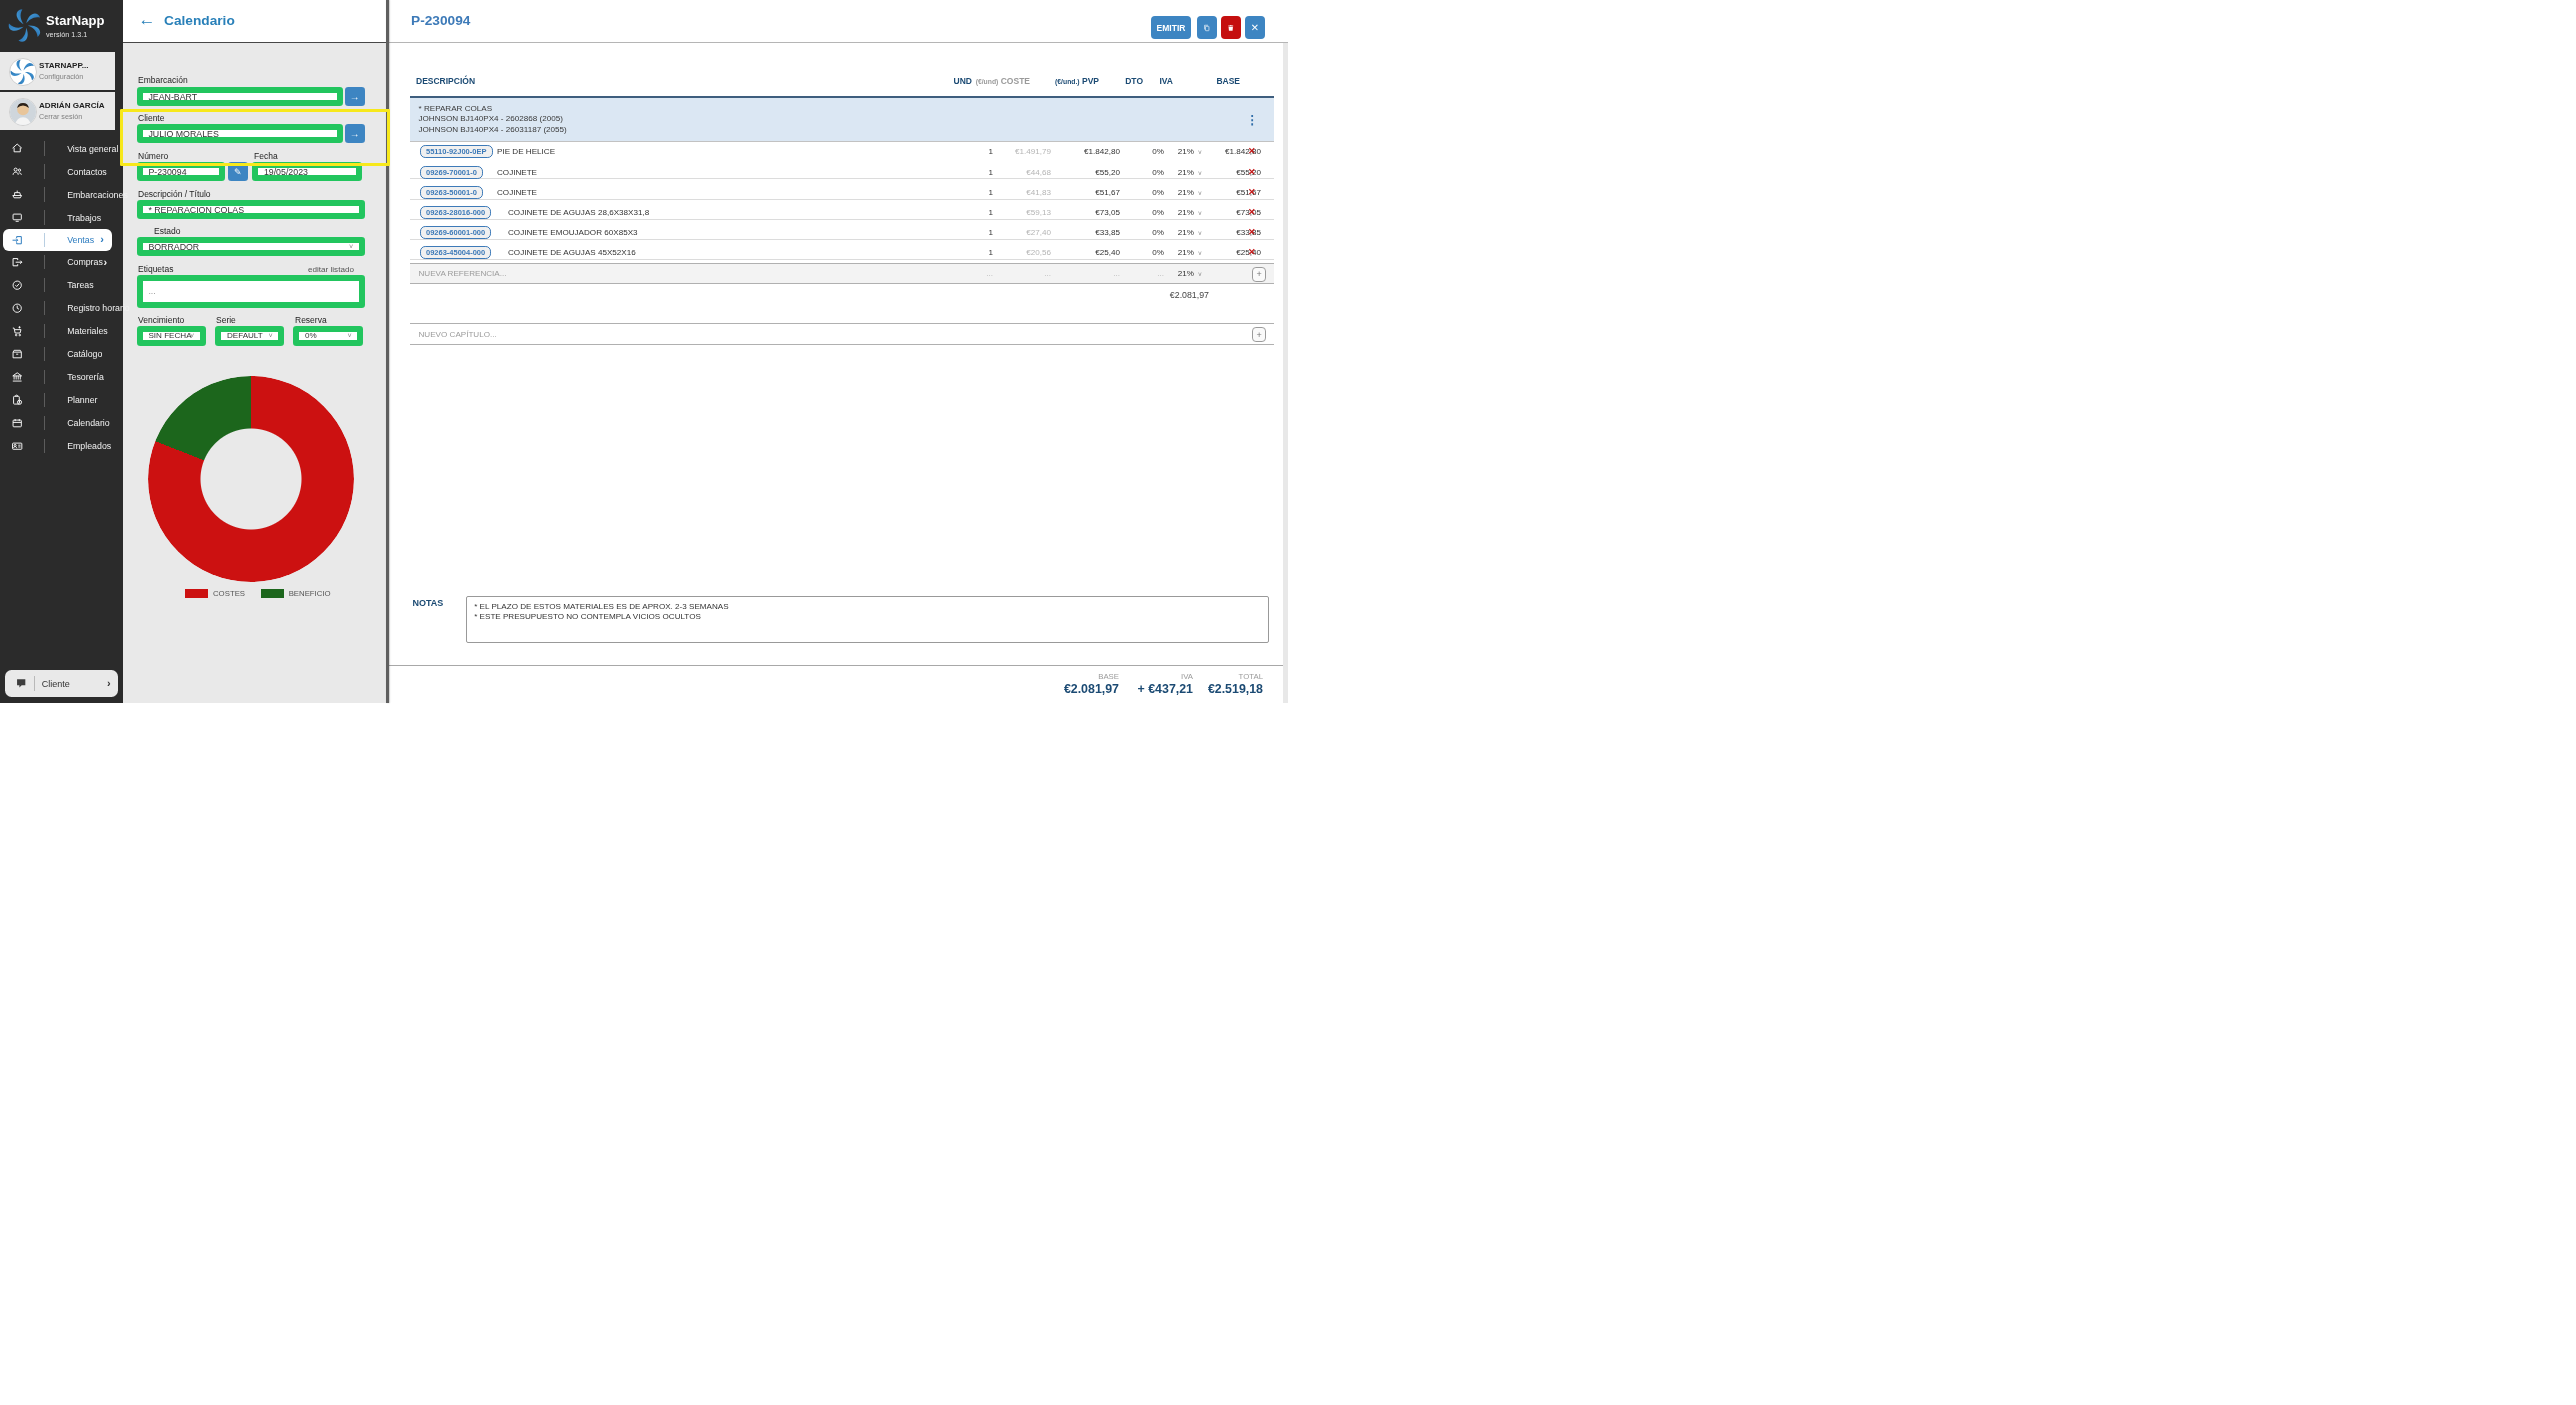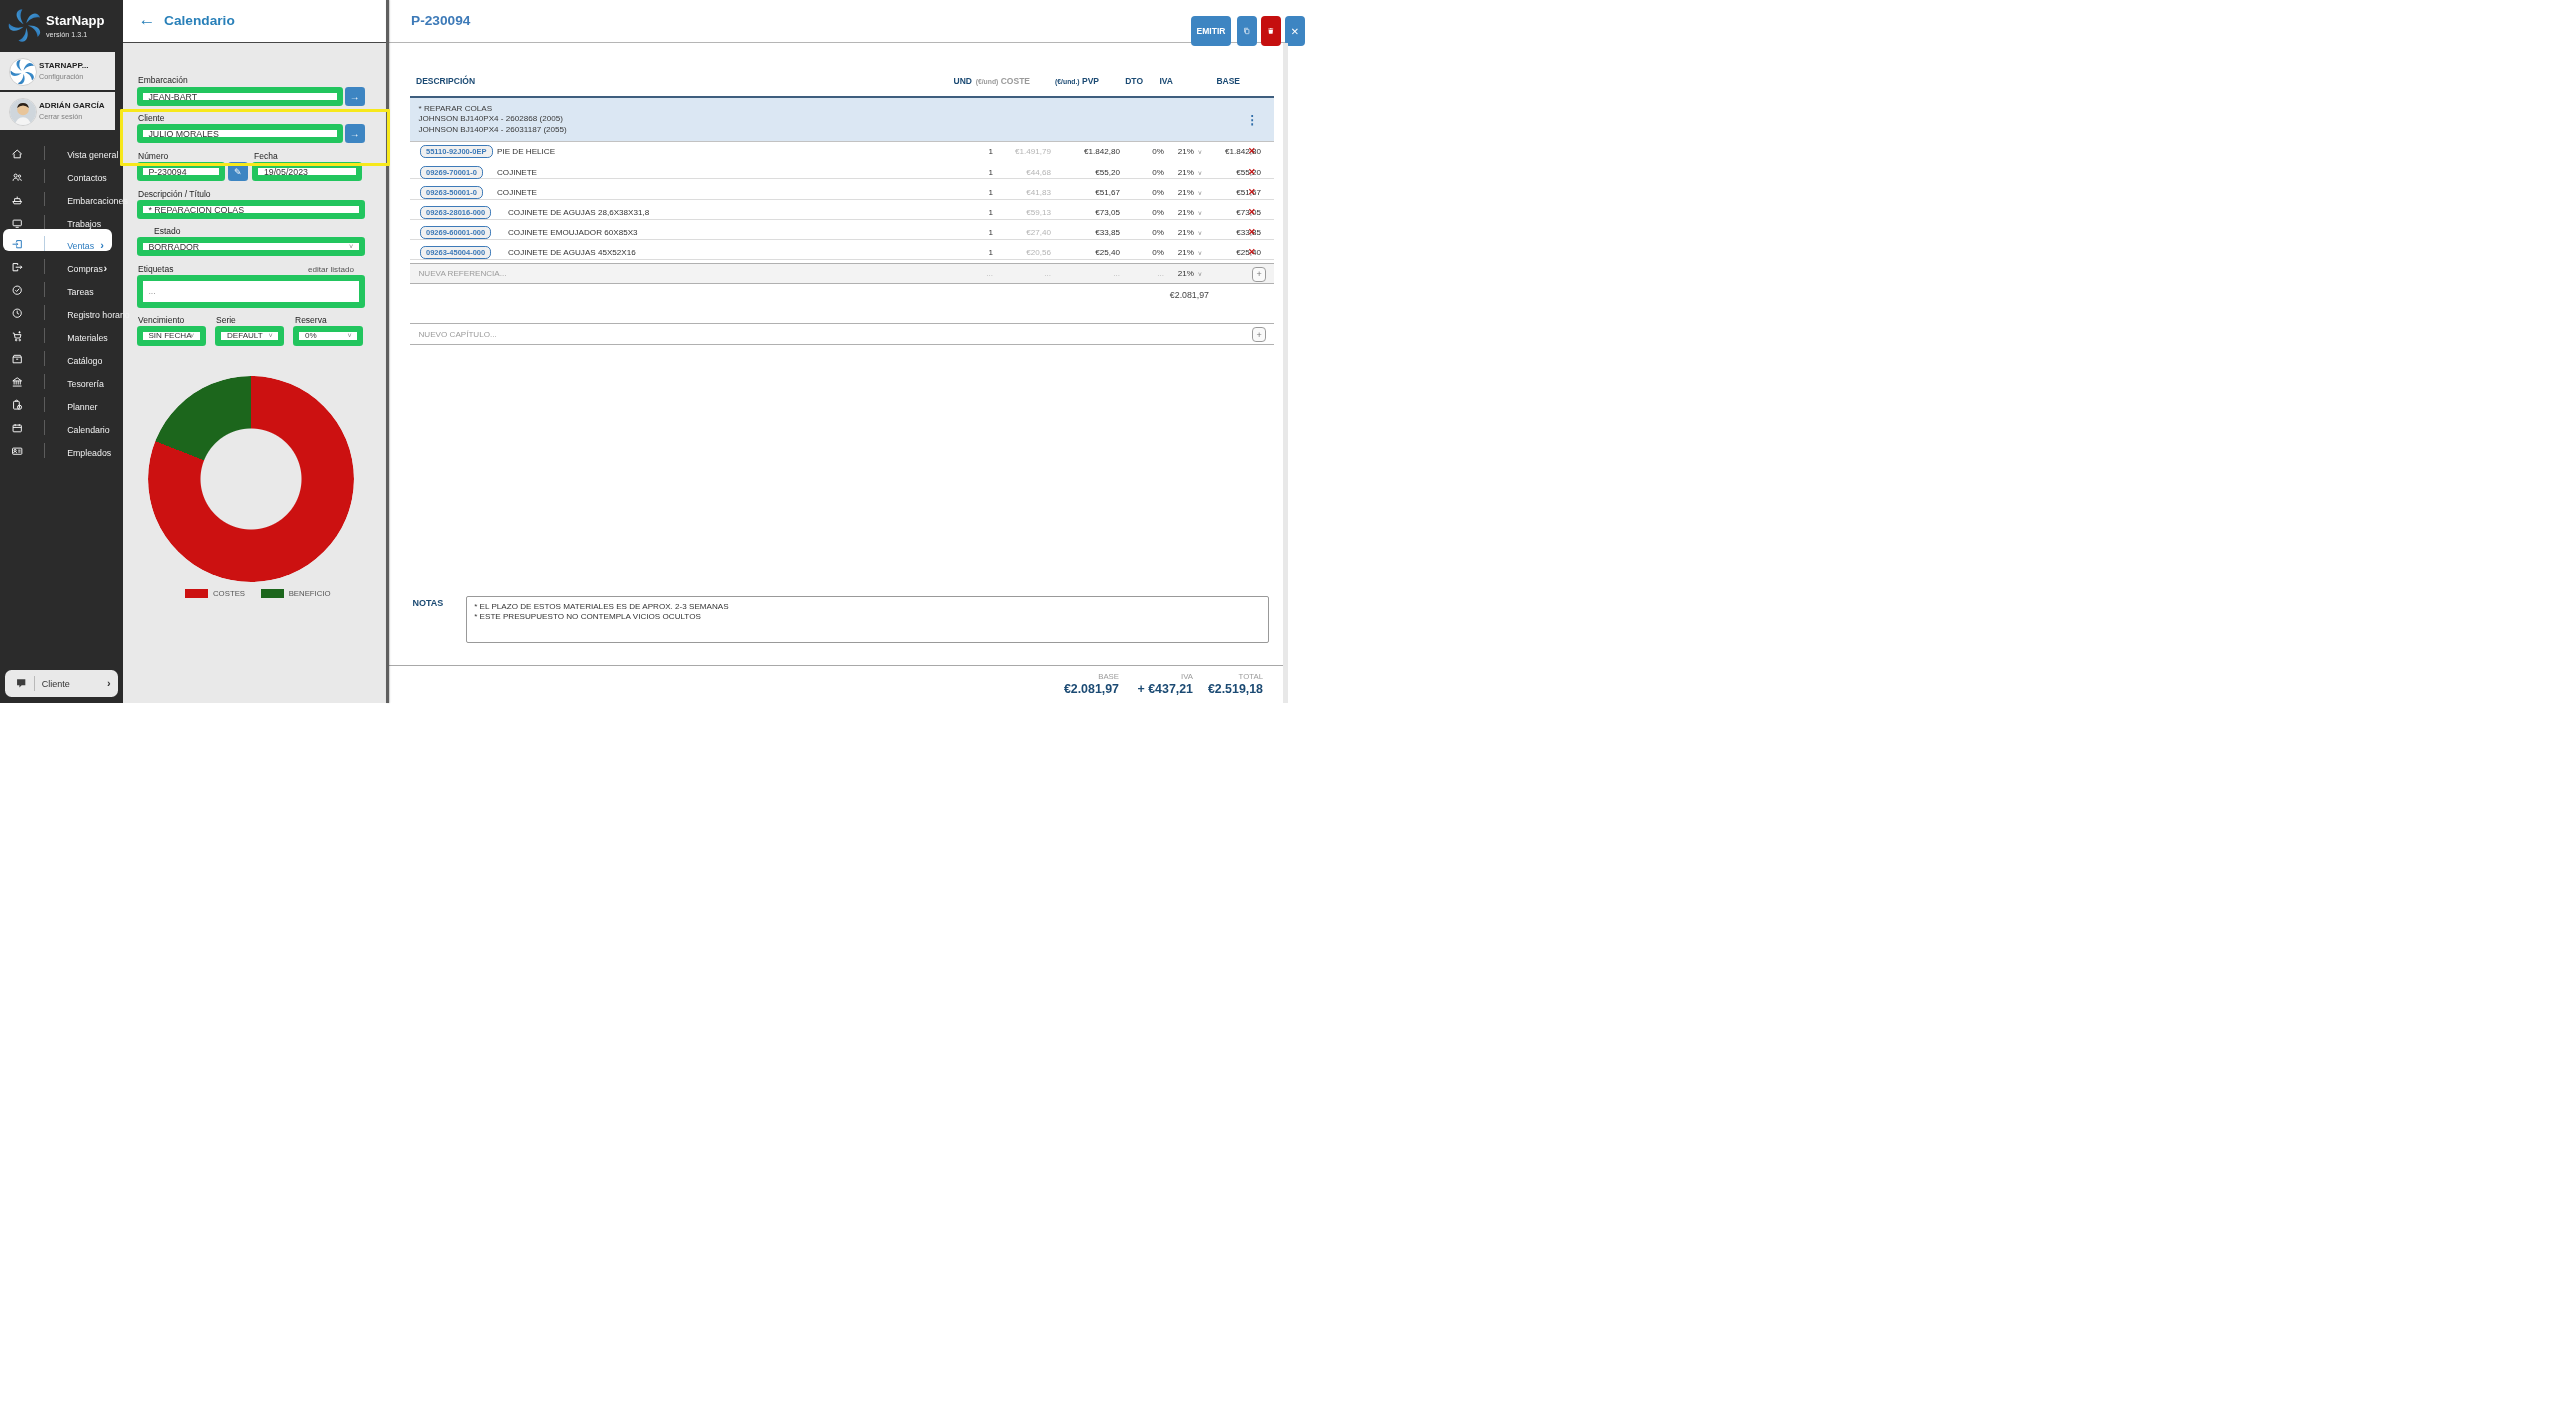--- a/index.html
+++ b/index.html
@@ -8,21 +8,21 @@
   
   .sidebar{position:absolute;left:0;top:0;width:115px;height:703px;background:#2b2b2b;z-index:5;padding-left:8px;}
   .logo-row{position:absolute;top:0;left:0;width:115px;height:51px;}
   .logo-title{position:absolute;left:46px;top:13px;color:#fff;font-size:13px;font-weight:bold;letter-spacing:0.1px;}
   .logo-ver{position:absolute;left:46px;top:30px;color:#e2e2e2;font-size:7.2px;}
   .prow{position:absolute;left:0;width:115px;height:38px;background:#e9e9e9;}
   .prow .pname{position:absolute;left:39px;top:8.5px;font-size:8.1px;font-weight:bold;color:#222;}
   .prow .psub{position:absolute;left:39px;top:20px;font-size:7.2px;color:#808080;}
   .avatar{position:absolute;left:8.5px;top:5.9px;width:26px;height:26px;border-radius:50%;background:#fff;overflow:hidden;border:0.7px solid #cfcfcf;}
   .menu{position:absolute;top:137px;left:0;width:115px;}
-  .mi{height:23px;display:flex;align-items:flex-end;color:#f2f2f2;font-size:8.8px;position:relative;gap:15px;}
+  .mi{height:23px;display:flex;align-items:center;color:#f2f2f2;font-size:8.8px;position:relative;gap:15px;}
   .mico{width:19.5px;margin-left:7.2px;display:flex;justify-content:center;align-items:center;flex:none;}
   .msep{width:0.7px;height:14.3px;background:#5c5c5c;margin:0 7.2px 0 2.6px;flex:none;}
   .mlab{white-space:nowrap;}
   .mi.active{background:#fff;border-radius:5.9px;margin:0 3.3px;color:#2b7bbf;height:21.5px;}
   .mi.active .mico{margin-left:3.9px;}
   .mi.active .msep{background:#b9cfe2;}
   .mchev{position:absolute;right:7.8px;font-size:11px;line-height:1;color:inherit;font-weight:bold;}
   .soporte{position:absolute;left:4.6px;right:4.6px;bottom:5.9px;height:27px;background:#e9e9e9;border-radius:6.5px;display:flex;align-items:center;color:#333;font-size:9px;}
   
   .fpanel{position:absolute;left:115px;top:0;width:273px;height:703px;background:#e9e9e9;}
@@ -39,21 +39,21 @@
   .donut{position:absolute;left:148px;top:376px;width:206px;height:206px;border-radius:50%;
          -webkit-mask:radial-gradient(circle,transparent 50px,#000 51px);mask:radial-gradient(circle,transparent 50px,#000 51px);}
   .legend{position:absolute;top:589px;font-size:7.8px;color:#555;display:flex;align-items:center;}
   .swatch{width:23.4px;height:9px;display:inline-block;margin-right:4.6px;}
   
   .vdivider{position:absolute;left:386px;top:0;width:2.6px;height:703px;background:#5f5f5f;z-index:20;box-shadow:0.7px 0 1.3px rgba(0,0,0,.25);}
   
   .main{position:absolute;left:389px;top:0;width:899px;height:703px;background:#fff;}
   .mhead{position:absolute;left:0;top:0;width:899px;height:43px;background:#fff;border-bottom:1.3px solid #b5b5b5;box-sizing:border-box;}
   .mtitle{position:absolute;left:22px;top:13px;font-size:13.7px;font-weight:bold;color:#3d7ab8;}
-  .tbtn{position:absolute;top:16.3px;height:30px;border-radius:3.9px;background:#3d85c2;color:#fff;display:flex;align-items:center;justify-content:center;border:none;margin-left:40px;}
+  .tbtn{position:absolute;top:16.3px;height:23px;border-radius:3.9px;background:#3d85c2;color:#fff;display:flex;align-items:center;justify-content:center;border:none;}
   .tbtn.red{background:#c50f0f;}
   
   .th{position:absolute;top:76px;font-size:8.5px;font-weight:bold;color:#1b4a73;text-align:right;}
   .th .pref{font-weight:bold;font-size:6.8px;}
   .th.gray, .th.gray .pref{color:#9a9a9a;}
   .hline{position:absolute;left:21px;top:96px;width:864px;height:2px;background:#3e5e7e;}
   .chaprow{position:absolute;left:21px;top:98px;width:864px;height:44px;background:#dbe7f3;border-bottom:0.7px solid #c2c2c2;box-sizing:border-box;}
   .chapline{position:absolute;left:8.5px;font-size:8.1px;color:#3a3a3a;}
   .kebab{position:absolute;right:15.6px;top:15.6px;color:#2f6da8;font-size:12.4px;font-weight:bold;line-height:1;}
   .prow-item{position:absolute;left:21px;width:864px;height:37px;border-bottom:1px solid #dcdcdc;box-sizing:border-box;}

